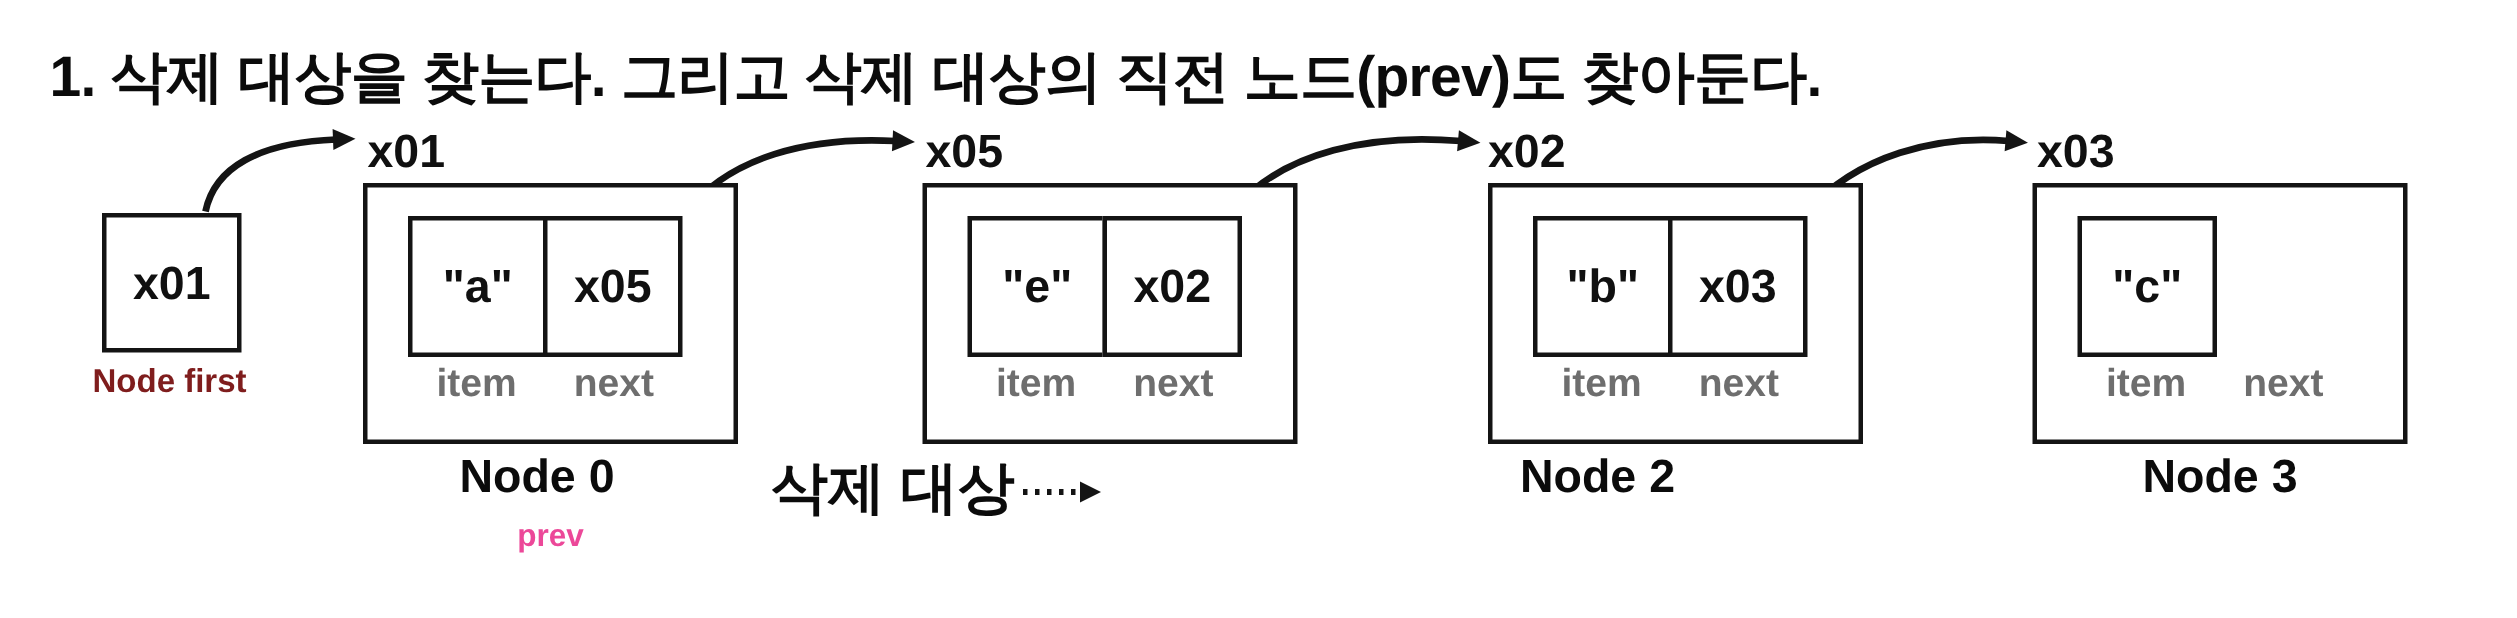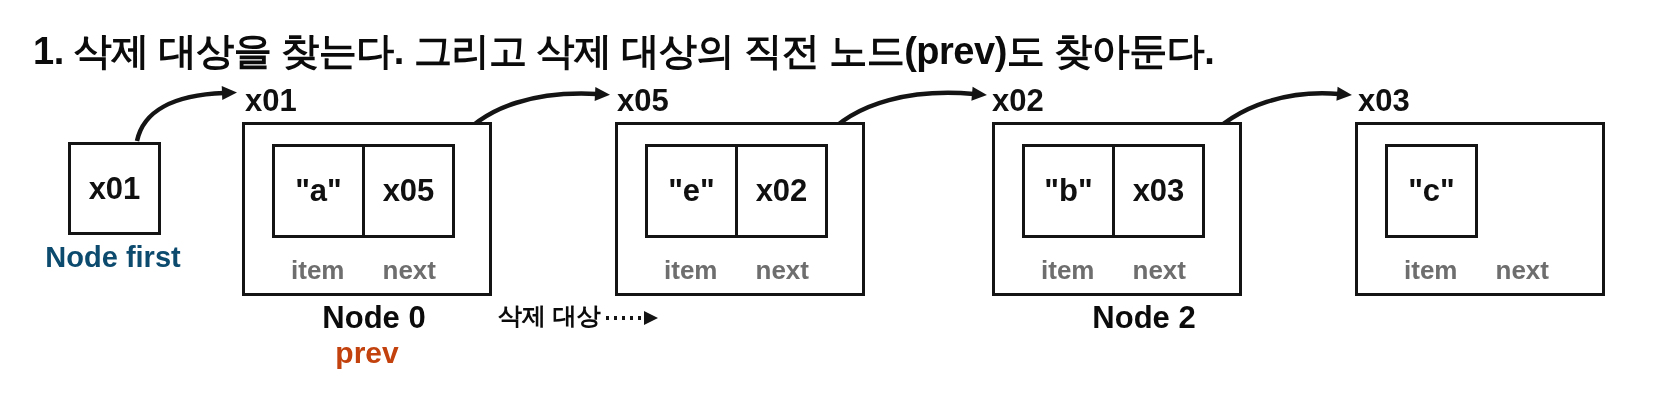--- a/index.html
+++ b/index.html
@@ -14,49 +14,49 @@
   }
   .arrows { position:absolute; left:0; top:0; width:1678px; height:412px; pointer-events:none; }
 
   .first-box {
     position:absolute; left:68px; top:142px; width:93px; height:93px;
     border:3px solid #141414; box-sizing:border-box;
     display:flex; align-items:center; justify-content:center; font-size:31px;
   }
   .first-label {
     position:absolute; left:113px; top:241px; transform:translateX(-50%);
-    font-size:29px; color:#0c4a6e; white-space:nowrap;
+    font-size:22px; color:#7f1d1d; white-space:nowrap;
   }
 
   .node {
     position:absolute; top:122px; width:250px; height:174px;
     border:3px solid #141414; box-sizing:border-box; background:#ffffff;
   }
   .cells { position:absolute; left:27px; top:19px; display:flex; }
   .cell {
     width:93px; height:94px; border:3px solid #141414; box-sizing:border-box;
     display:flex; align-items:center; justify-content:center; font-size:31px;
     background:#ffffff;
   }
   .cell + .cell { margin-left:-3px; }
-  .flabels { position:absolute; left:27px; top:130px; width:183px; display:flex; }
+  .flabels { position:absolute; left:27px; top:115px; width:183px; display:flex; }
   .flabel { width:93px; text-align:center; font-size:26px; color:#6e6e6e; }
 
   .addr { position:absolute; top:83px; font-size:31px; white-space:nowrap; }
   .nodename {
     position:absolute; top:300px; transform:translateX(-50%);
     font-size:31px; white-space:nowrap; color:#0b0b0b;
   }
   .sublabel {
-    position:absolute; top:336px; transform:translateX(-50%);
-    font-size:30px; color:#c2410c; white-space:nowrap;
+    position:absolute; top:346px; transform:translateX(-50%);
+    font-size:21px; color:#ec4899; white-space:nowrap;
   }
   .annotation {
-    position:absolute; left:498px; top:300px; display:flex; align-items:center;
-    font-size:24px; white-space:nowrap; color:#0b0b0b;
+    position:absolute; left:514px; top:300px; display:flex; align-items:center;
+    font-size:38px; white-space:nowrap; color:#0b0b0b;
   }
   .dotted-arrow { margin:4px 1px 0 3px; }
 </style>
 </head>
 <body>
 
 <div class="stage">
 
   <div class="title">1. 삭제 대상을 찾는다. 그리고 삭제 대상의 직전 노드(prev)도 찾아둔다.</div>
 
@@ -81,21 +81,21 @@
   <div class="node" style="left:242px">
     <div class="cells">
       <div class="cell">"a"</div>
       <div class="cell">x05</div>
     </div>
     <div class="flabels">
       <span class="flabel">item</span>
       <span class="flabel">next</span>
     </div>
   </div>
-  <div class="nodename" style="left:374px">Node 0</div>
+  <div class="nodename" style="left:358px">Node 0</div>
   <div class="sublabel" style="left:367px">prev</div>
 
   <div class="addr" style="left:617px">x05</div>
   <div class="node" style="left:615px">
     <div class="cells">
       <div class="cell">"e"</div>
       <div class="cell">x02</div>
     </div>
     <div class="flabels">
       <span class="flabel">item</span>
@@ -114,26 +114,27 @@
   <div class="node" style="left:992px">
     <div class="cells">
       <div class="cell">"b"</div>
       <div class="cell">x03</div>
     </div>
     <div class="flabels">
       <span class="flabel">item</span>
       <span class="flabel">next</span>
     </div>
   </div>
-  <div class="nodename" style="left:1144px">Node 2</div>
+  <div class="nodename" style="left:1065px">Node 2</div>
 
   <div class="addr" style="left:1358px">x03</div>
   <div class="node" style="left:1355px">
     <div class="cells">
       <div class="cell">"c"</div>
     </div>
     <div class="flabels">
       <span class="flabel">item</span>
       <span class="flabel">next</span>
     </div>
   </div>
+  <div class="nodename" style="left:1480px">Node 3</div>
 
 </div>
 
 </body></html>

